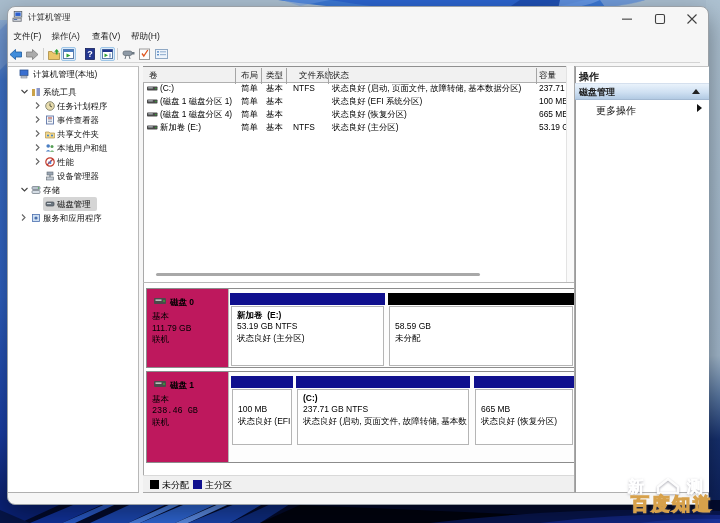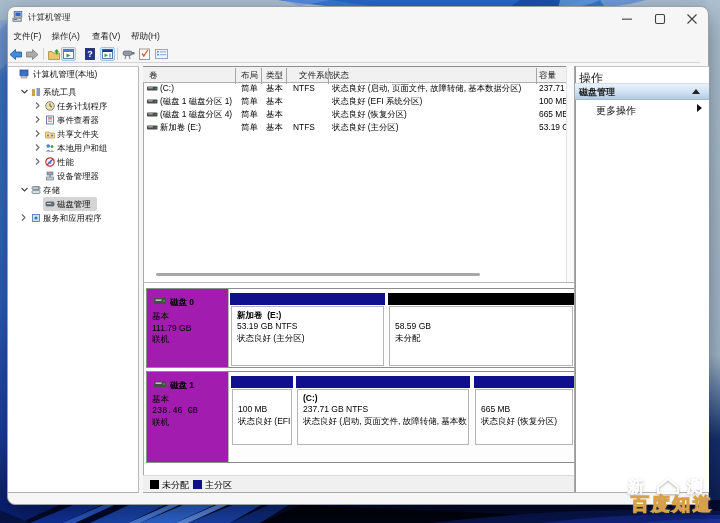--- a/index.html
+++ b/index.html
@@ -31,27 +31,27 @@
 #thead{left:0;top:0;width:423px;height:17px;background:#f1f1f1;border-top:1px solid #8f8f8f;border-bottom:1px solid #b0b0b0;}
 .cline{position:absolute;top:1px;width:1px;height:16px;background:#a5a5a5;}
 .row{position:absolute;left:0;width:423px;height:13px;font-size:8.4px;color:#000;white-space:nowrap;overflow:hidden;}
 .row span{position:absolute;top:1px;}
 .vicon{position:absolute;left:4px;top:4px;width:11px;height:6px;}
 #vscroll{left:423px;top:0;width:8px;height:216px;background:#fafafa;border-left:1px solid #e3e3e3;}
 #hthumb{left:13px;top:207px;width:324px;height:3px;background:#a8a8a8;border-radius:2px;}
 #listbox{left:0;top:0;width:431px;height:217px;border-bottom:1px solid #b8b8b8;}
 
 .dblock{position:absolute;left:3px;width:429px;background:#fdfdfd;border:1px solid #8c8c8c;}
-.dlabel{position:absolute;left:0;top:0;width:82px;height:100%;background:#a21caf;border-right:1px solid #b9b9b9;font-size:8.5px;color:#000;}
+.dlabel{position:absolute;left:0;top:0;width:82px;height:100%;background:#be185d;border-right:1px solid #b9b9b9;font-size:8.5px;color:#000;}
 .band{position:absolute;top:4px;height:12px;}
 .pbody{position:absolute;background:#fff;border:1px solid #b5b5b5;font-size:8.5px;color:#000;white-space:nowrap;overflow:hidden;}
 .legend{position:absolute;left:0;top:409px;width:431px;height:17px;background:#f0f0f0;border-top:1px solid #d9d9d9;font-size:9px;color:#000;}
 .lsq{position:absolute;top:4px;width:9px;height:9px;}
 
-#act-title{left:4px;top:6px;font-size:12px;font-weight:normal;color:#222;}
+#act-title{left:4px;top:6px;font-size:10px;font-weight:bold;color:#222;}
 .wm1{position:absolute;top:477px;font-size:16px;font-weight:bold;color:rgba(255,255,255,.96);white-space:nowrap;z-index:20;text-shadow:0 1px 3px rgba(110,110,125,.65);-webkit-text-stroke:.6px rgba(255,255,255,.9);}
 #wm2{position:absolute;left:631px;top:492px;font-size:18px;font-weight:bold;color:#d7a14b;white-space:nowrap;letter-spacing:2.6px;z-index:20;text-shadow:0 0 3px rgba(255,255,255,.45);-webkit-text-stroke:1.3px #d7a14b;}
 </style></head>
 <body>
 
 <svg class="abs" id="wp" viewBox="0 0 720 523">
  <defs>
   <linearGradient id="lg" x1="0" y1="0" x2="0" y2="1">
    <stop offset="0" stop-color="#8fb0d8"></stop>
         <stop offset=".12" stop-color="#3f74cc"></stop>

